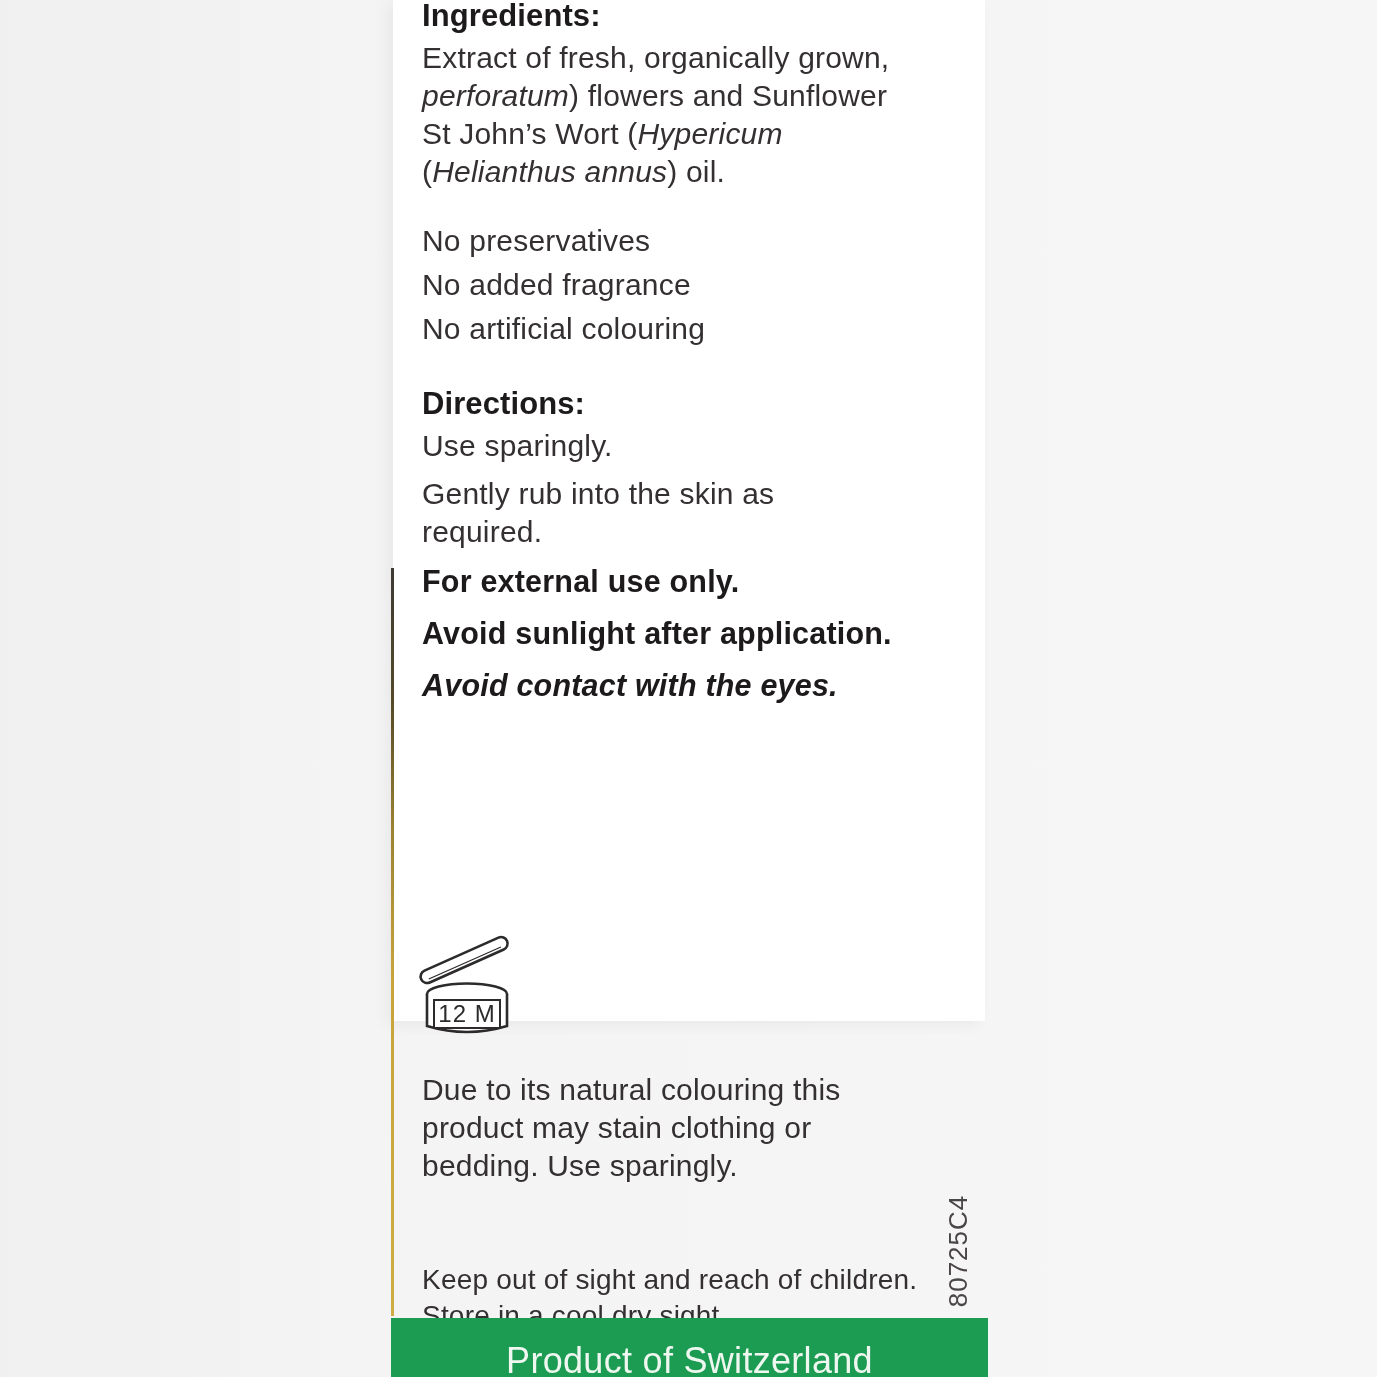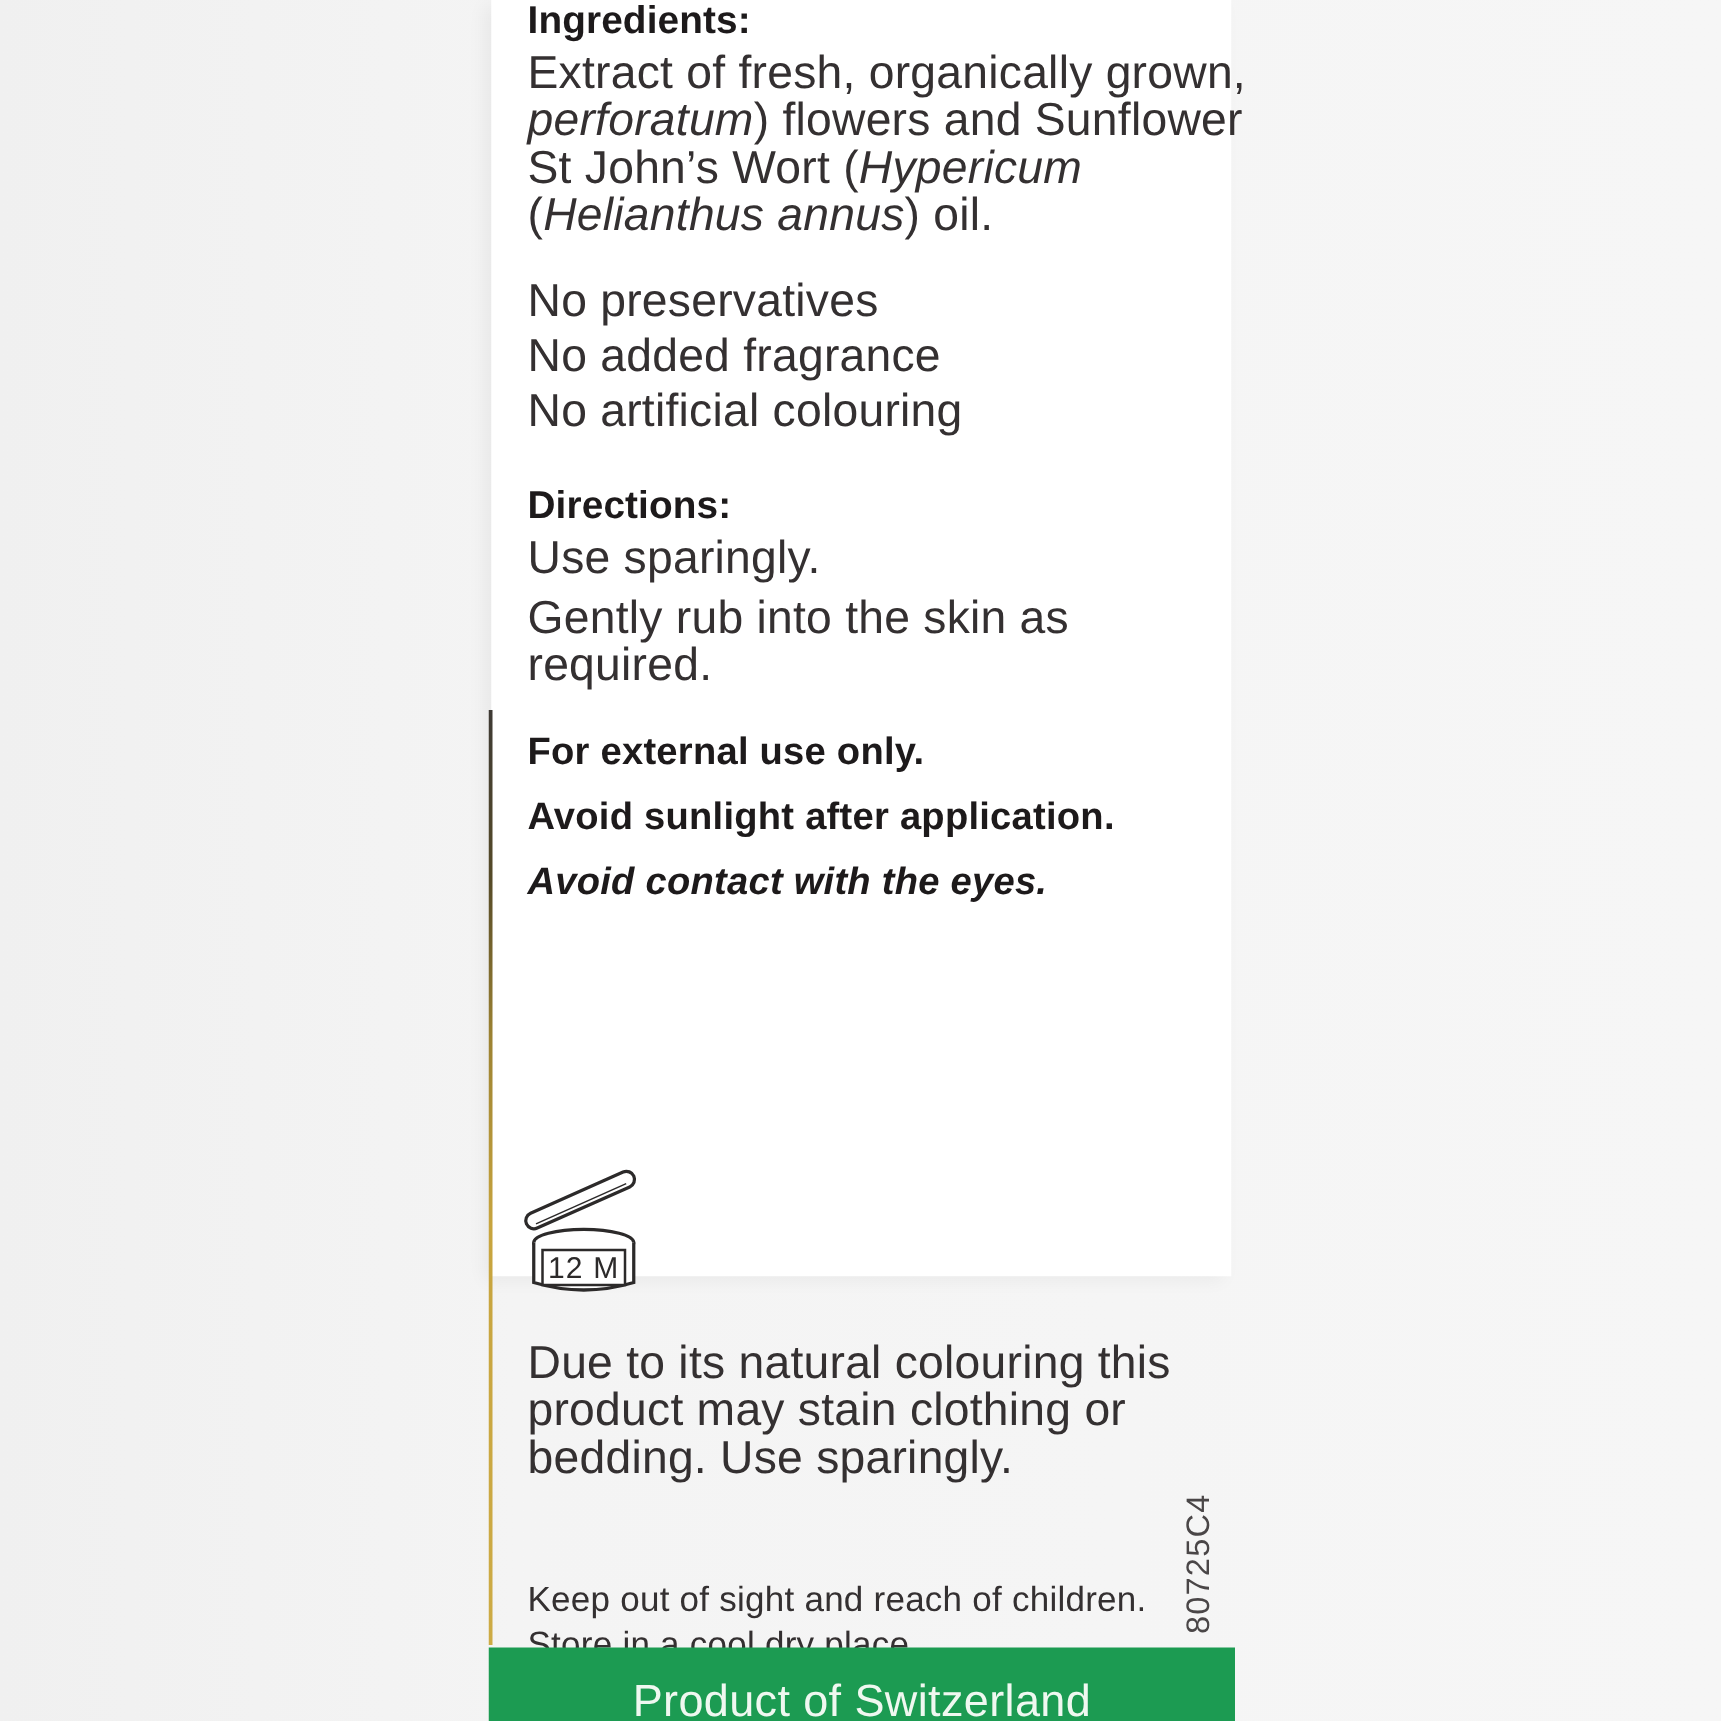--- a/index.html
+++ b/index.html
@@ -22,36 +22,35 @@
     top: 0;
     width: 592px;
     height: 1021px;
     background: #ffffff;
     box-shadow: -6px 4px 14px rgba(0,0,0,0.05);
   }
   .txt {
     position: absolute;
     left: 29px;
     color: #343031;
-    font-size: 37px;
+    font-size: 30px;
     font-weight: 300;
     letter-spacing: 0.2px;
   }
   .line { white-space: nowrap; }
   .heading {
     font-weight: bold;
     color: #1d1a1b;
     font-size: 31px;
     letter-spacing: 0.1px;
   }
   .warn {
     font-weight: bold;
     color: #1d1a1b;
     font-size: 30.5px;
-    margin-top: 20px;
   }
   .italic { font-style: italic; }
   .lh38 .line { line-height: 38px; }
   .lh44 .line { line-height: 44px; }
   .small { font-size: 28px; }
   .small .line { line-height: 36px; }
   .edge-line {
     position: absolute;
     left: -2px;
     top: 568px;
@@ -158,21 +157,21 @@
     </div>
 
     <div class="txt lh38" style="top: 1071px;">
       <div class="line">Due to its natural colouring this</div>
       <div class="line">product may stain clothing or</div>
       <div class="line">bedding. Use sparingly.</div>
     </div>
 
     <div class="txt small" style="top: 1262px;">
       <div class="line">Keep out of sight and reach of children.</div>
-      <div class="line">Store in a cool dry place.</div>
+      <div class="line">Store in a cool dry sight.</div>
     </div>
 
     <div class="batch">80725C4</div>
 
     <div class="edge-line"></div>
 
     <div class="banner">
       <div class="banner-text">Product of Switzerland</div>
     </div>
 

